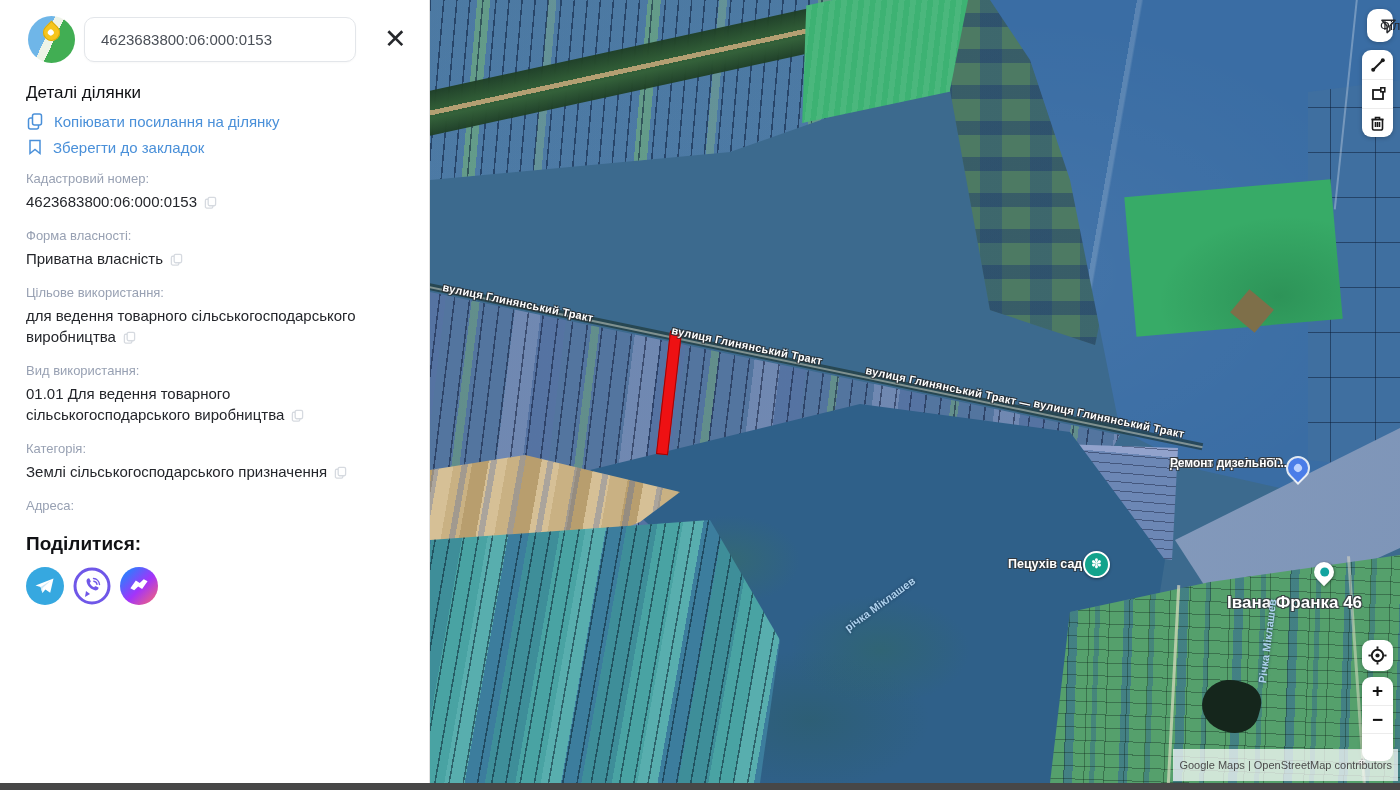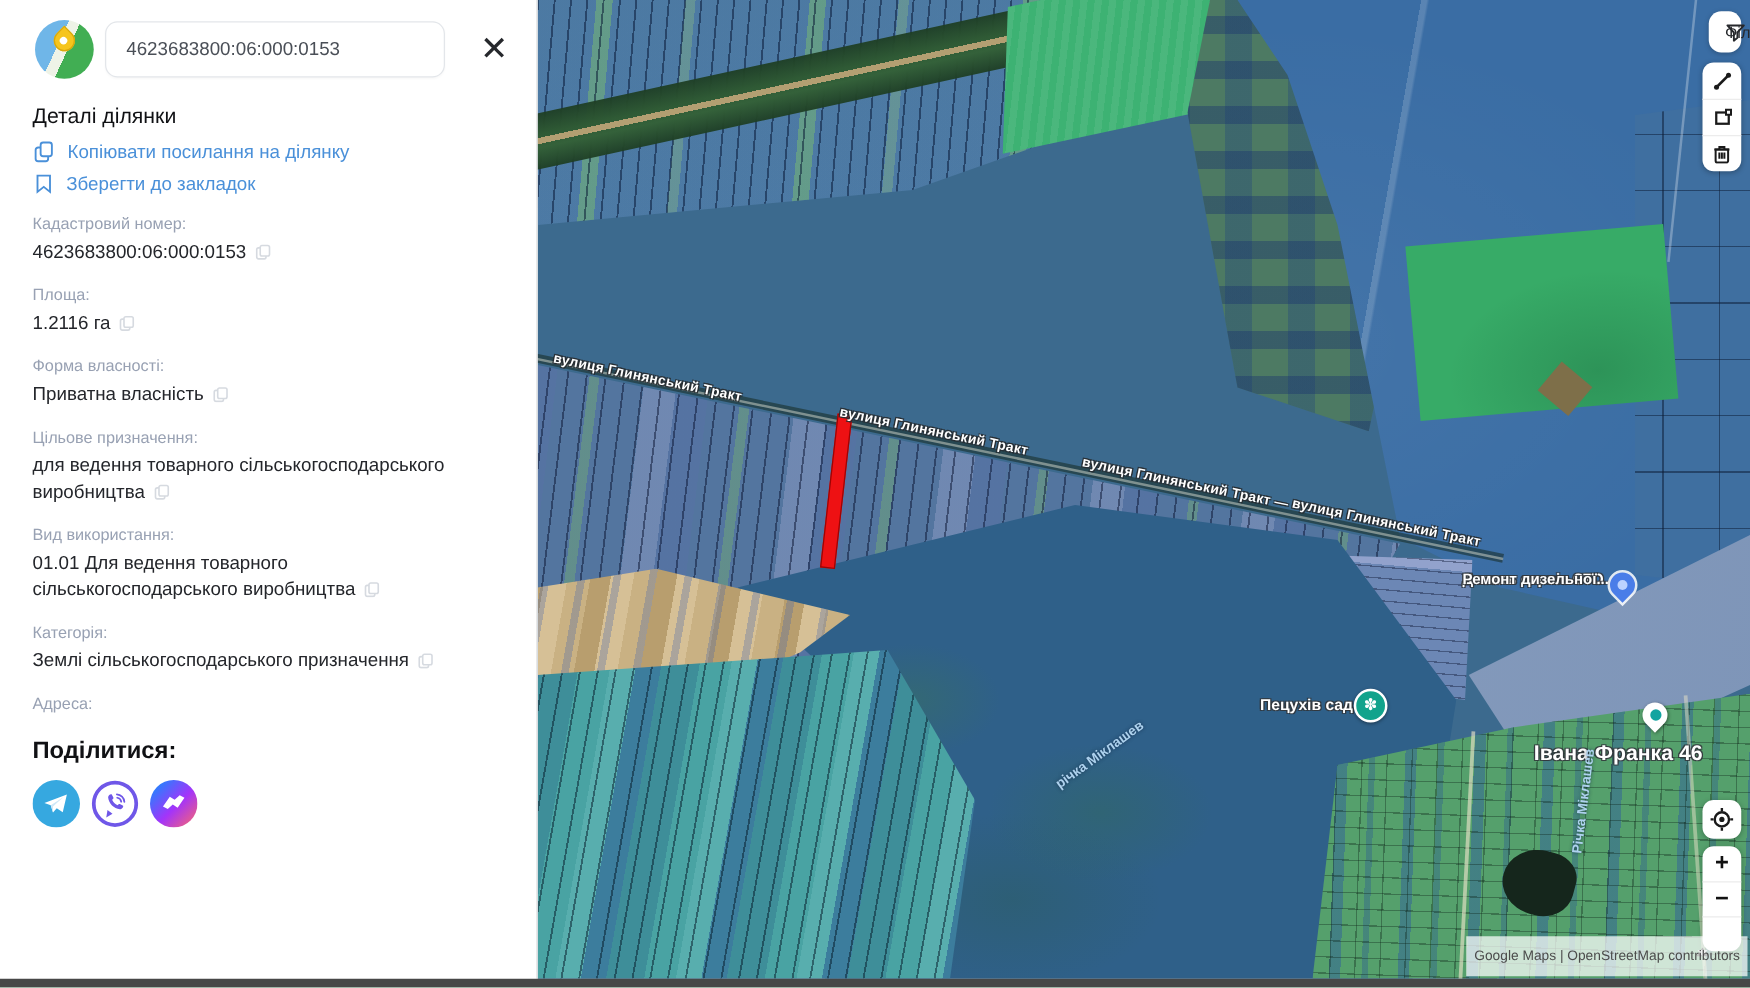--- a/index.html
+++ b/index.html
@@ -186,35 +186,28 @@
 
       <div class="fields">
         <div class="field">
           <div class="field-label">Кадастровий номер:</div>
           <div class="field-value"><span>4623683800:06:000:0153</span><span class="ghost-copy"><svg width="13" height="13" viewBox="0 0 14 14" fill="none" stroke="#aeb6c2" stroke-width="1.4">
                   <rect x="4.5" y="1.5" width="8" height="9" rx="1.5"></rect>
                   <path d="M9.5 10.5v1a1.5 1.5 0 0 1-1.5 1.5H3A1.5 1.5 0 0 1 1.5 11.5V5A1.5 1.5 0 0 1 3 3.5h1.5"></path>
                 </svg></span></div>
         </div>
         <div class="field">
-          <div class="field-label">Площа:</div>
-          <div class="field-value"><span>1.2116 га</span><span class="ghost-copy"><svg width="13" height="13" viewBox="0 0 14 14" fill="none" stroke="#aeb6c2" stroke-width="1.4">
-                  <rect x="4.5" y="1.5" width="8" height="9" rx="1.5"></rect>
-                  <path d="M9.5 10.5v1a1.5 1.5 0 0 1-1.5 1.5H3A1.5 1.5 0 0 1 1.5 11.5V5A1.5 1.5 0 0 1 3 3.5h1.5"></path>
-                </svg></span></div>
-        </div>
-        <div class="field">
           <div class="field-label">Форма власності:</div>
           <div class="field-value"><span>Приватна власність</span><span class="ghost-copy"><svg width="13" height="13" viewBox="0 0 14 14" fill="none" stroke="#aeb6c2" stroke-width="1.4">
                   <rect x="4.5" y="1.5" width="8" height="9" rx="1.5"></rect>
                   <path d="M9.5 10.5v1a1.5 1.5 0 0 1-1.5 1.5H3A1.5 1.5 0 0 1 1.5 11.5V5A1.5 1.5 0 0 1 3 3.5h1.5"></path>
                 </svg></span></div>
         </div>
         <div class="field">
-          <div class="field-label">Цільове призначення:</div>
+          <div class="field-label">Цільове використання:</div>
           <div class="field-value"><span>для ведення товарного сільськогосподарського виробництва</span><span class="ghost-copy"><svg width="13" height="13" viewBox="0 0 14 14" fill="none" stroke="#aeb6c2" stroke-width="1.4">
                   <rect x="4.5" y="1.5" width="8" height="9" rx="1.5"></rect>
                   <path d="M9.5 10.5v1a1.5 1.5 0 0 1-1.5 1.5H3A1.5 1.5 0 0 1 1.5 11.5V5A1.5 1.5 0 0 1 3 3.5h1.5"></path>
                 </svg></span></div>
         </div>
         <div class="field">
           <div class="field-label">Вид використання:</div>
           <div class="field-value"><span>01.01 Для ведення товарного сільськогосподарського виробництва</span><span class="ghost-copy"><svg width="13" height="13" viewBox="0 0 14 14" fill="none" stroke="#aeb6c2" stroke-width="1.4">
                   <rect x="4.5" y="1.5" width="8" height="9" rx="1.5"></rect>
                   <path d="M9.5 10.5v1a1.5 1.5 0 0 1-1.5 1.5H3A1.5 1.5 0 0 1 1.5 11.5V5A1.5 1.5 0 0 1 3 3.5h1.5"></path>

